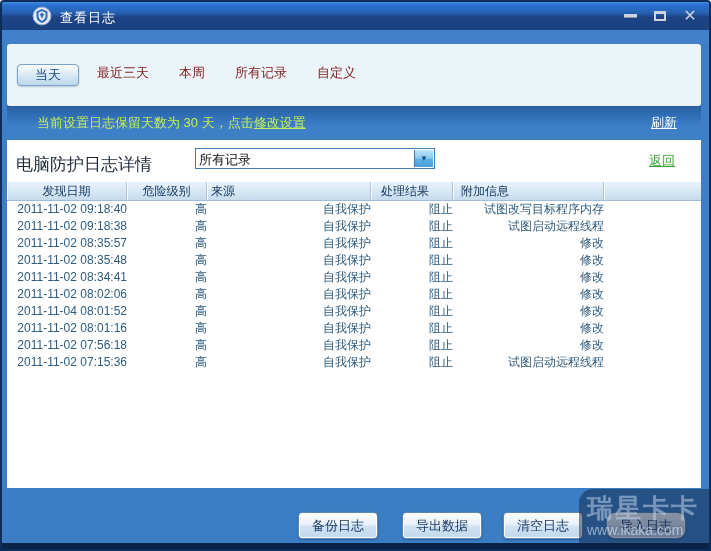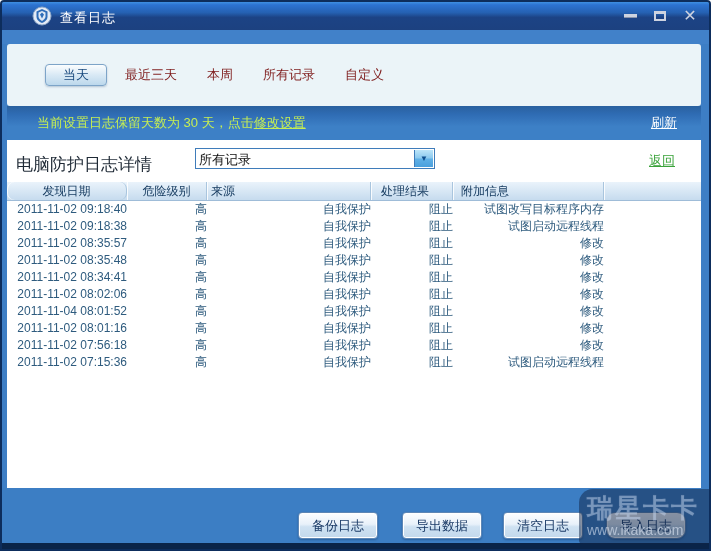--- a/index.html
+++ b/index.html
@@ -67,21 +67,21 @@
   .table-area { position:absolute; top:180px; left:5px; right:8px; bottom:61px; background:#fff; overflow:hidden; }
   .t-header {
     display:flex; height:19px; line-height:19px; font-size:12px; color:#173c61;
     background:linear-gradient(180deg,#eaf3fb 0%,#d6e6f4 55%,#c6dbee 100%);
     border-bottom:1px solid #9fbcd8;
   }
   .hc { box-shadow:inset 1px 0 0 rgba(255,255,255,.85); }
   .hc:not(:last-child){ border-right:1px solid #a9c5de; }
   .t-row { display:flex; height:17px; line-height:17px; font-size:12px; color:#2e5b7e; cursor:default; }
   .c0 { width:120px; padding-left:6px; }
-  .hc.c0 { text-align:center; padding-left:0;border-radius:7px; }
+  .hc.c0 { text-align:center; padding-left:0; }
   .c1 { width:80px; text-align:center; }
   .c2 { width:164px; padding-left:4px; }
   .c3 { width:82px; padding-left:10px; }
   .c4 { width:151px; padding-left:8px; }
   .c5 { flex:1; }
   .tc { overflow:hidden; white-space:nowrap;text-align:right; }
   
   .bottom-bar { position:absolute; left:0; right:0; top:486px; bottom:0; background:#3c7ec4; }
   .bottom-edge { position:absolute; left:0; right:0; bottom:0; height:6px; background:#0a2448; }
   .f-btn {
@@ -127,21 +127,21 @@
       </div>
       <div class="wc">
         <span class="glyph-close">✕</span>
       </div>
     </div>
   </div>
 
   <div class="band"></div>
 
   <div class="tab-panel">
-    <div class="tabs" id="tabs" style="display:flex;align-items:center;margin-left:28px;">
+    <div class="tabs" id="tabs" style="display:flex;align-items:flex-start;">
         <div class="tab tab-active">当天</div>
         <div class="tab">最近三天</div>
         <div class="tab">本周</div>
         <div class="tab">所有记录</div>
         <div class="tab">自定义</div>
       </div>
   </div>
 
   <div class="notice-row">
     <div class="notice-text">

